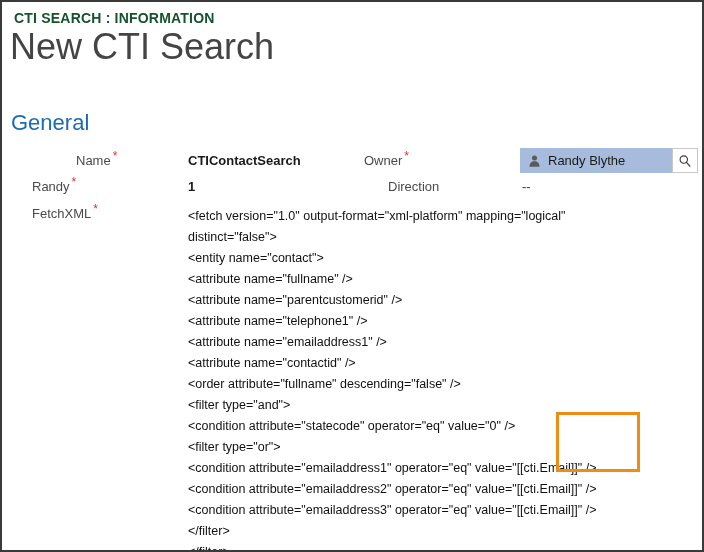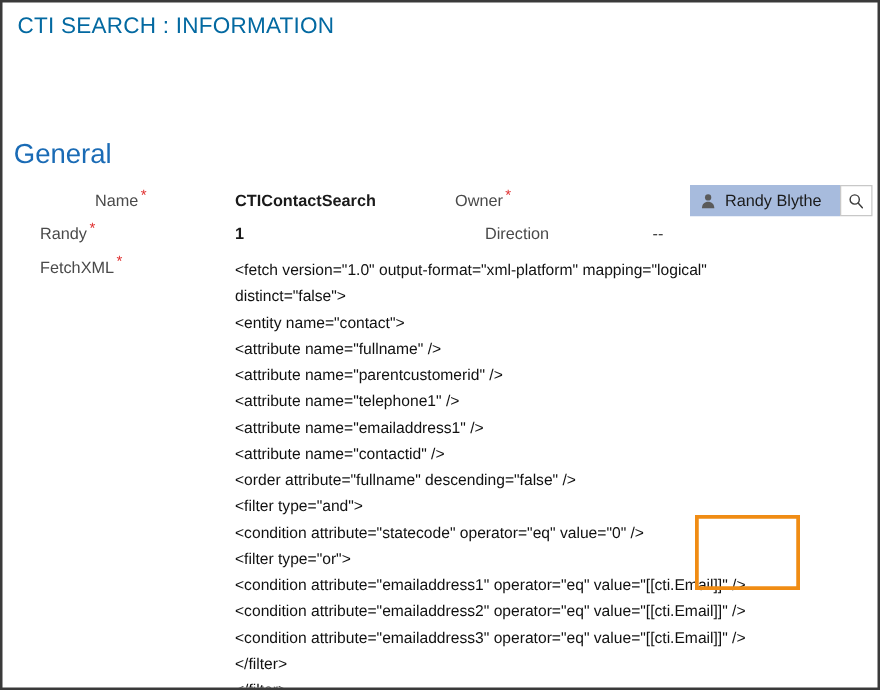--- a/index.html
+++ b/index.html
@@ -20,24 +20,25 @@
     background: #ffffff;
     border: 2px solid #3a3a3a;
     overflow: hidden;
   }
 
   
   .breadcrumb {
     position: absolute;
     left: 12px;
     top: 8px;
-    font-size: 18px;
-    color: #0369a1;
+    font-size: 14px;
+    color: #14532d;
     letter-spacing: 0.2px;
     white-space: nowrap;
+    font-weight: bold;
   }
 
   .page-title {
     position: absolute;
     left: 8px;
     top: 24px;
     font-size: 36px;
     font-weight: 300;
     color: #444444;
     letter-spacing: 0px;
@@ -109,21 +110,20 @@
     align-items: stretch;
   }
   .lookup-field {
     flex: 1 1 auto;
     background: #a7bbdd;
     display: flex;
     align-items: center;
     padding-left: 8px;
     box-sizing: border-box;
     overflow: hidden;
-    margin-left: 32px;
   }
   .person-icon {
     width: 13px;
     height: 14px;
     margin-right: 7px;
     flex: 0 0 auto;
     display: block;
   }
   .lookup-text {
     font-size: 13px;
@@ -168,20 +168,21 @@
     pointer-events: none;
   }
 </style>
 </head>
 <body>
 
 <div class="page">
 
   <div class="breadcrumb">CTI SEARCH : INFORMATION</div>
 
+  <div class="page-title">New CTI Search</div>
 
   <div class="section-header">General</div>
 
   <div class="form">
 
     <div class="field-label lbl-name"><span>Name</span><span class="req-star">*</span></div>
     <div class="field-value bold val-name">CTIContactSearch</div>
 
     <div class="field-label lbl-order"><span>Randy</span><span class="req-star">*</span></div>
     <div class="field-value bold val-order">1</div>

